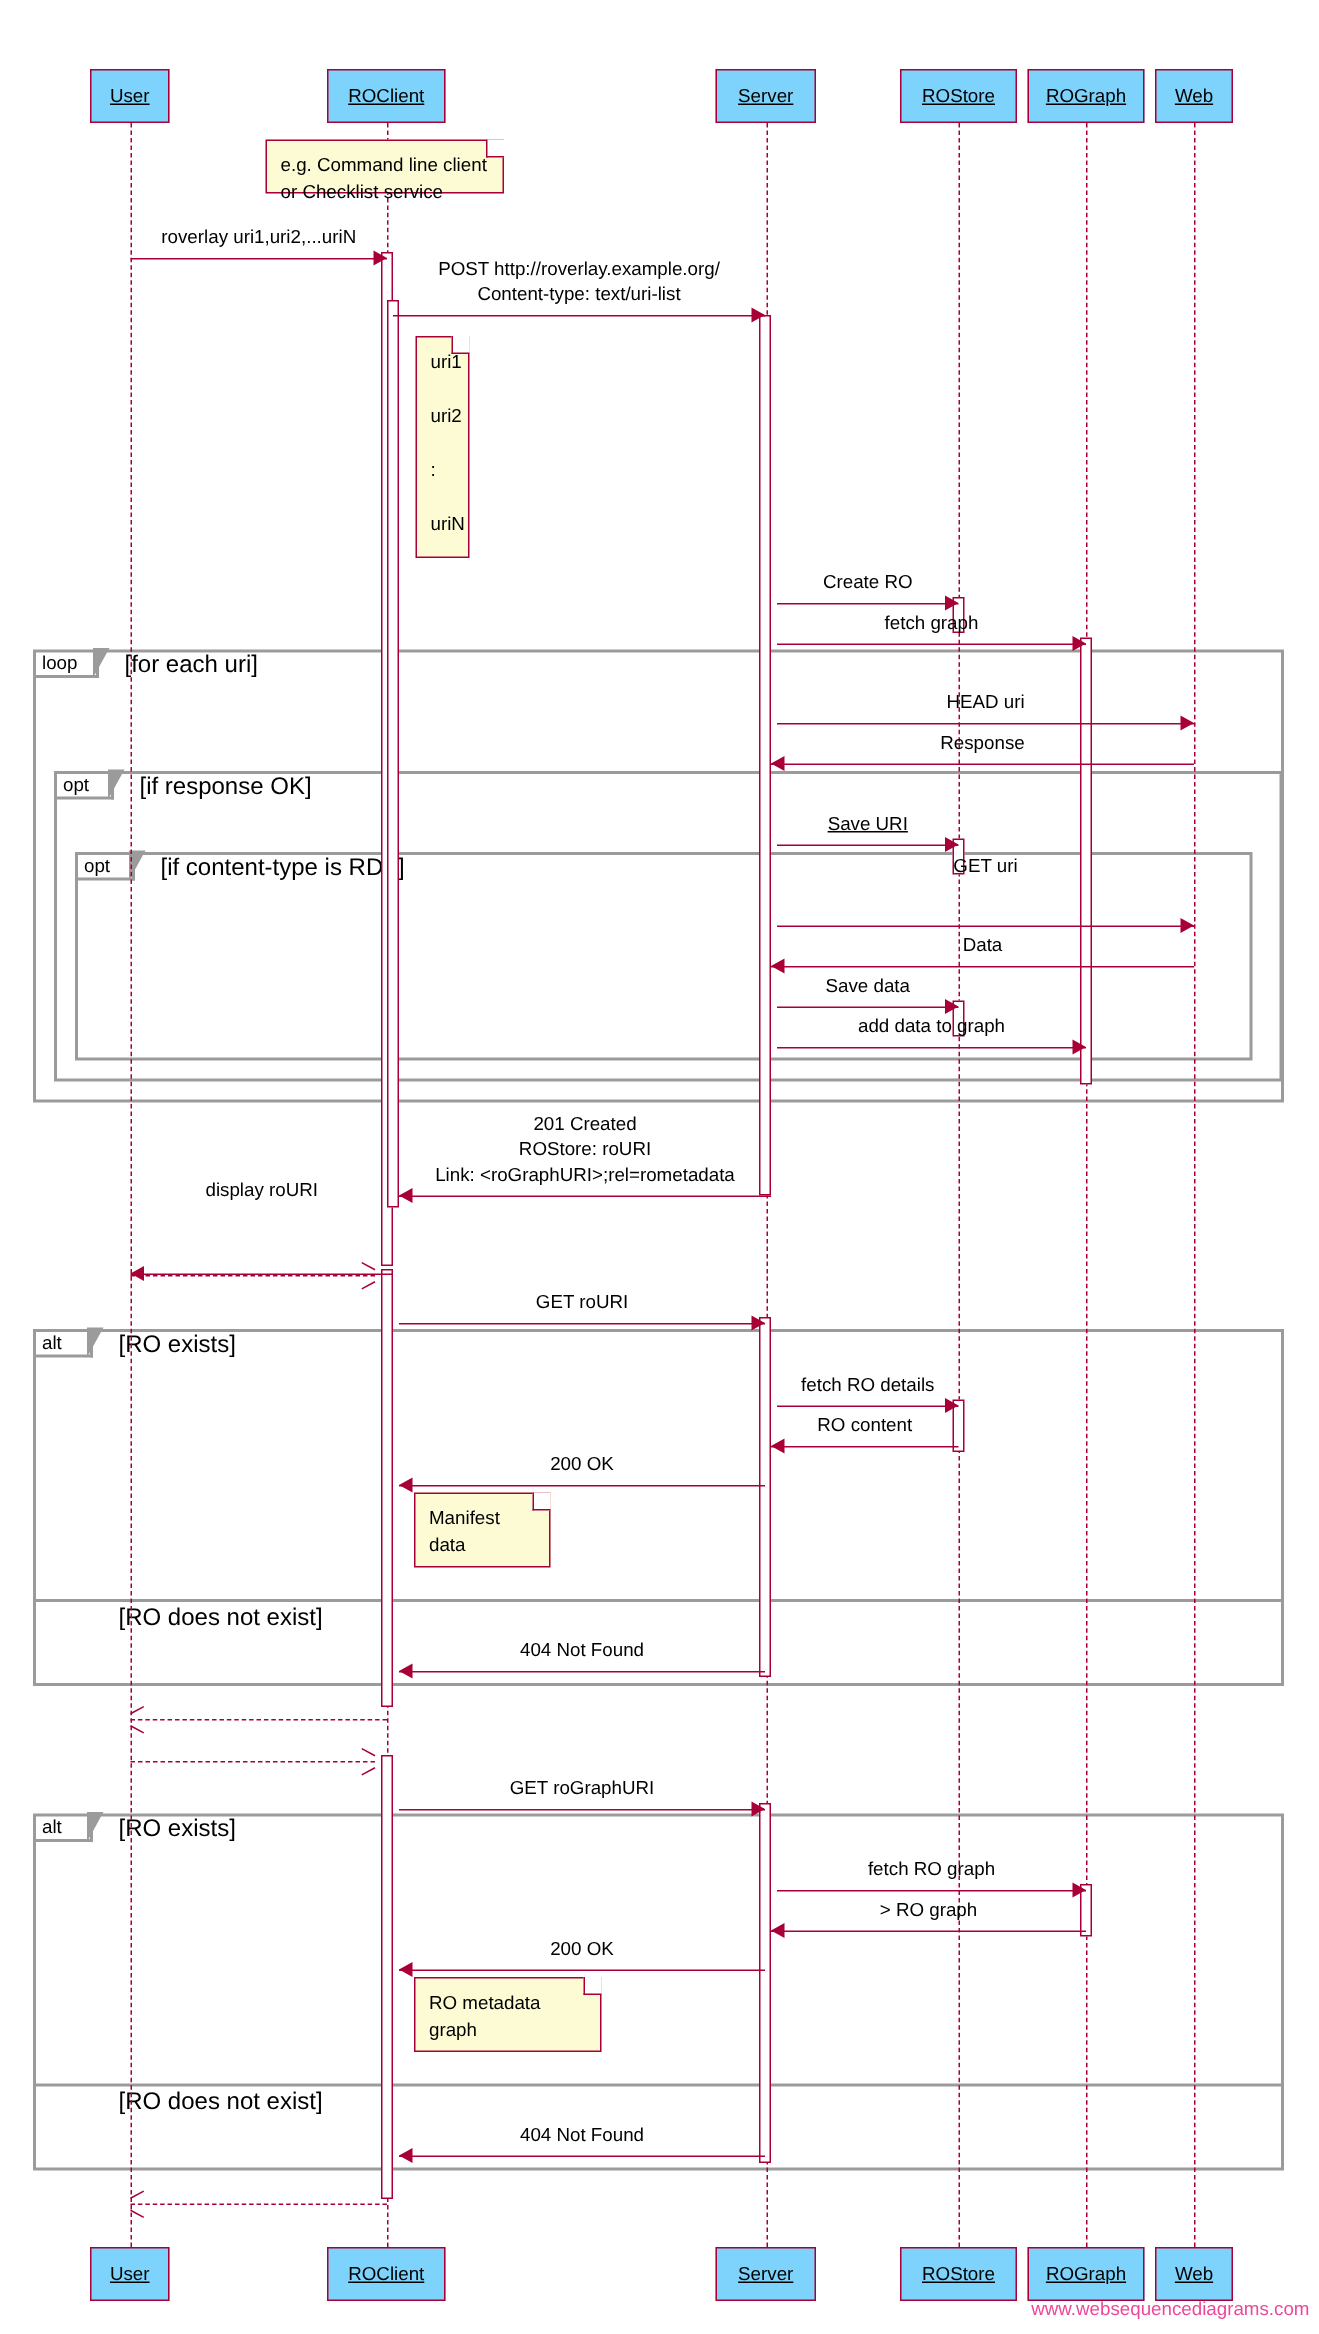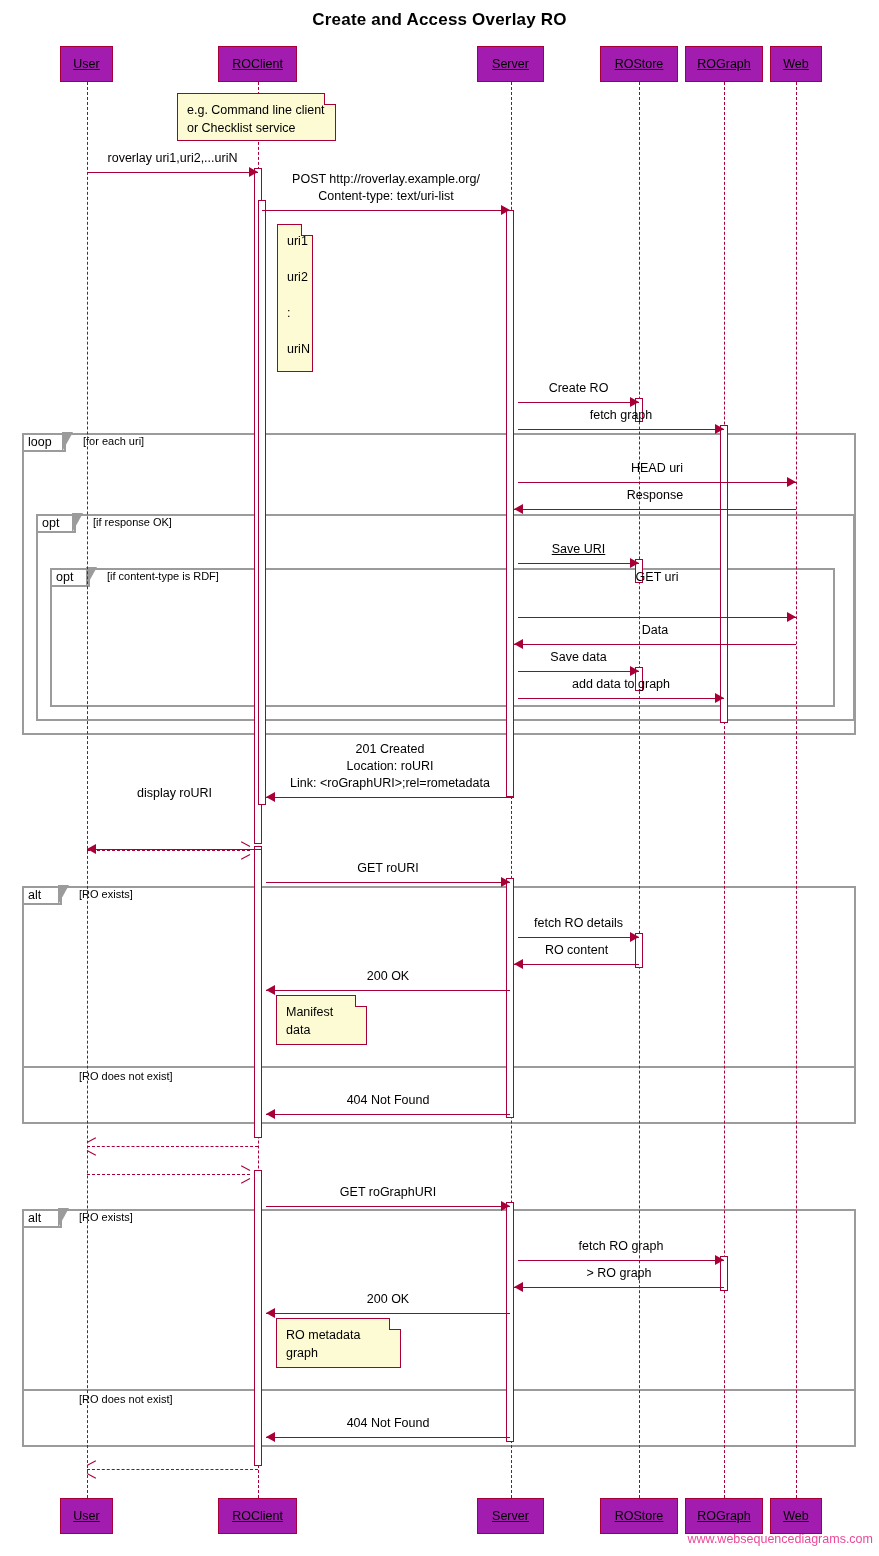--- a/index.html
+++ b/index.html
@@ -18,21 +18,21 @@
 
   
   .footer{
     position:absolute;right:6px;top:1532px;
     font-size:12.5px;color:#ec4899;
   }
 
   
   .actor{
     position:absolute;box-sizing:border-box;
-    background:#a21caf;border:1.6px solid #a80036;
+    background:#7dd3fc;border:1.6px solid #a80036;
     height:36px;display:flex;align-items:center;justify-content:center;
   }
   .actor span{
     font-size:12.5px;text-decoration:underline;color:#000;white-space:nowrap;
   }
 
   
   .lifeline{
     position:absolute;width:0;border-left:1.5px dashed #a80036;
   }
@@ -106,31 +106,30 @@
   }
   .fraghdr:after{
     content:"";position:absolute;right:-9px;top:-1px;
     width:0;height:0;
     border-top:20px solid #9b9b9b;border-right:11px solid transparent;
   }
   .fragtype{
     position:absolute;font-size:12.5px;color:#000;white-space:nowrap;
   }
   .fragcond{
-    position:absolute;font-size:11px;color:#000;white-space:nowrap;
+    position:absolute;font-size:16px;color:#000;white-space:nowrap;
   }
   .fragdiv{
     position:absolute;height:0;border-top:2px solid #9b9b9b;
   }
 </style>
 </head>
 <body>
 
 <div id="canvas">
-  <div class="title">Create and Access Overlay RO</div>
   <div class="footer">www.websequencediagrams.com</div>
   <div id="layers">
       <div class="frag" style="left: 22px; top: 433px; width: 834px; height: 302px;"></div>
       <div class="fraghdr" style="left: 22px; top: 433px; width: 44px;"></div>
       <div class="fragtype" style="left: 28px; top: 435px;">loop</div>
       <div class="fragcond" style="left: 83px; top: 435px;">[for each uri]</div>
       <div class="frag" style="left: 36px; top: 514px; width: 819px; height: 207px;"></div>
       <div class="fraghdr" style="left: 36px; top: 514px; width: 40px;"></div>
       <div class="fragtype" style="left: 42px; top: 516px;">opt</div>
       <div class="fragcond" style="left: 93px; top: 516px;">[if response OK]</div>
@@ -222,21 +221,21 @@
       </div>
       <div class="msgline" style="left: 518px; top: 698px; width: 206px;"></div>
       <div class="arrowhead right" style="left: 715px; top: 693px;"></div>
       <div class="msglabel" style="left: 518px; width: 206px; top: 676px; line-height: 17px;">
         <div>add data to graph</div>
       </div>
       <div class="msgline" style="left: 266px; top: 797px; width: 248px;"></div>
       <div class="arrowhead left" style="left: 266px; top: 792px;"></div>
       <div class="msglabel" style="left: 266px; width: 248px; top: 741px; line-height: 17px;">
         <div>201 Created</div>
-        <div>Location: roURI</div>
+        <div>ROStore: roURI</div>
         <div>Link: &lt;roGraphURI&gt;;rel=rometadata</div>
       </div>
       <div class="msgline" style="left: 87px; top: 849px; width: 175px;"></div>
       <div class="arrowhead left" style="left: 87px; top: 844px;"></div>
       <div class="msglabel" style="left: 87px; width: 175px; top: 785px; line-height: 17px;">
         <div>display roURI</div>
       </div>
       <div class="msgline dashed" style="left: 87px; top: 850px; width: 163px;"></div>
       <div class="openhead right" style="left: 240px; top: 845px;"></div>
       <div class="msgline" style="left: 266px; top: 882px; width: 244px;"></div>
@@ -288,21 +287,21 @@
       <div class="msglabel" style="left: 266px; width: 244px; top: 1291px; line-height: 17px;">
         <div>200 OK</div>
       </div>
       <div class="msgline" style="left: 266px; top: 1437px; width: 244px;"></div>
       <div class="arrowhead left" style="left: 266px; top: 1432px;"></div>
       <div class="msglabel" style="left: 266px; width: 244px; top: 1415px; line-height: 17px;">
         <div>404 Not Found</div>
       </div>
       <div class="msgline dashed" style="left: 87px; top: 1469px; width: 171px;"></div>
       <div class="openhead left" style="left: 87px; top: 1464px;"></div>
-      <div class="note" style="left: 177px; top: 93px; width: 159px; height: 48px;">
+      <div class="note" style="left: 177px; top: 93px; width: 159px; height: 36px;">
         <div class="foldtri"></div>
         <div class="fold"></div>
         <span class="line">e.g. Command line client</span>
         <span class="line">or Checklist service</span>
       </div>
       <div class="note" style="left: 277px; top: 224px; width: 36px; height: 148px;">
         <div class="foldtri"></div>
         <div class="fold"></div>
         <span class="line">uri1</span>
         <span class="line">&nbsp;</span>

